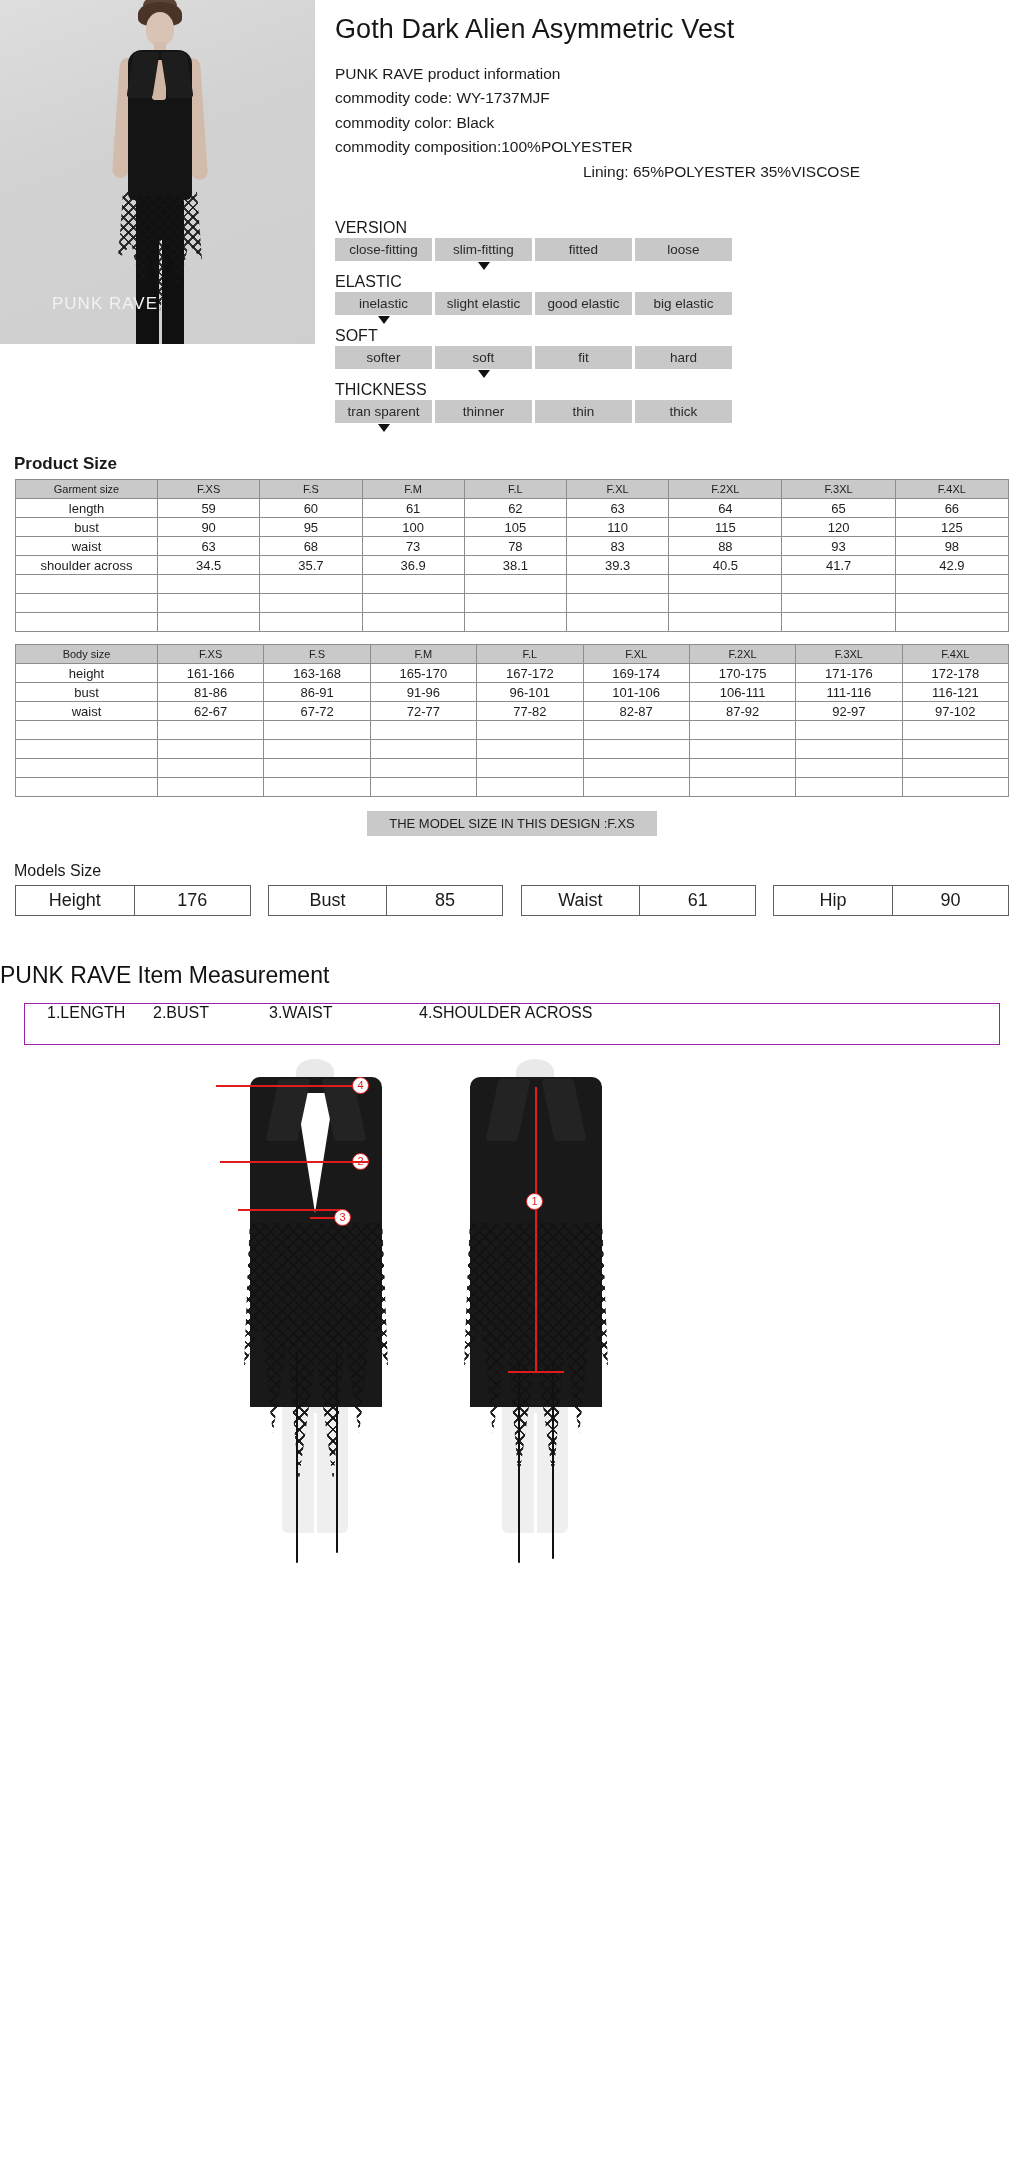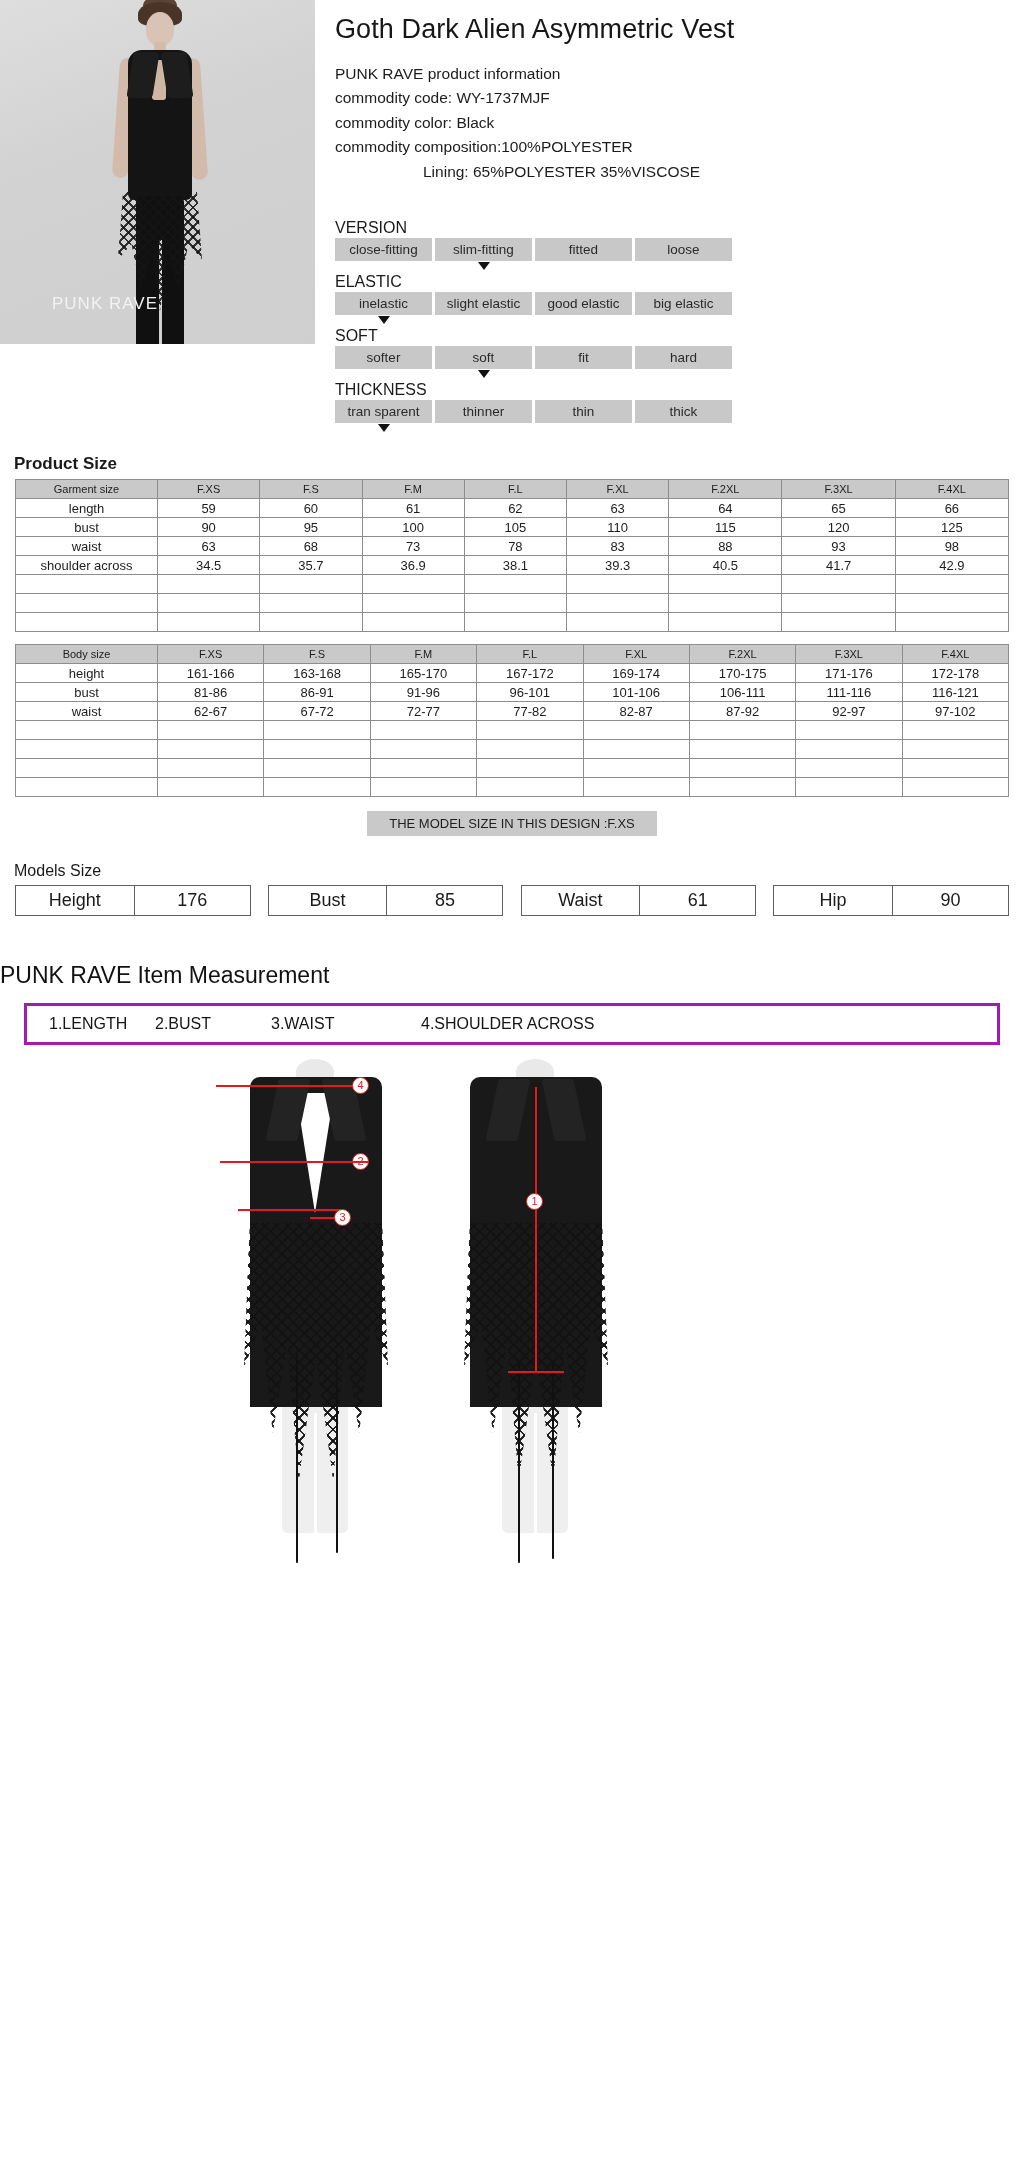--- a/index.html
+++ b/index.html
@@ -65,21 +65,21 @@
   }
   .m-boots { position:absolute; left:134px; top:358px; width:52px; height:58px; background:#0c0c0c; border-radius:4px 4px 8px 8px; }
   .m-bootsplit { position:absolute; left:159px; top:358px; width:3px; height:58px; background:#d2d2d2; }
 
   .info { padding:14px 4px 0 20px; flex:1; }
   .title {
     font-size:27px; line-height:1.18; font-weight:400; color:#161616;
     margin:0 0 16px 0; letter-spacing:.1px;
   }
   .info-line { font-size:15.5px; line-height:1.58; color:#1c1c1c; }
-  .info-line.indent { padding-left:88px; }
+  .info-line.indent { padding-left:88px;text-align:center; }
 
   
   .scales { margin-top:34px; }
   .scale-block { margin-bottom:2px; }
   .scale-label { font-size:16px; color:#1a1a1a; line-height:1.25; }
   .scale-row { display:flex; gap:3px; }
   .scale-cell {
     background:#c8c8c8; color:#2a2a2a; font-size:13.5px;
     text-align:center; padding:4px 0; width:97px; position:relative;
   }
@@ -120,22 +120,22 @@
   }
   table.models td.lbl { width:92px; }
   table.models td.val { width:90px; }
   table.models td.gap { border:none; width:14px; }
 
   
   .measure-title {
     text-align:left; font-size:23px; margin:46px 0 14px 0; color:#111;
   }
   .measure-legend {
-    width:976px; margin:0 auto; border:3px solid #a21caf; height:42px;
-    display:flex; align-items:center; font-size:16px; color:#151515;
+    width:976px; margin:0 auto; border:1px solid #a21caf; height:42px;
+    display:flex; align-items:flex-start; font-size:16px; color:#151515;
   }
   .measure-legend span { display:inline-block; }
   .lg1 { margin-left:22px; width:106px; }
   .lg2 { width:116px; }
   .lg3 { width:150px; }
   .lg4 { }
 
   .figures { position:relative; width:1024px; height:540px; margin-top:8px; }
   .fig { position:absolute; top:0; width:230px; height:540px; }
   .fig-front { left:200px; }

